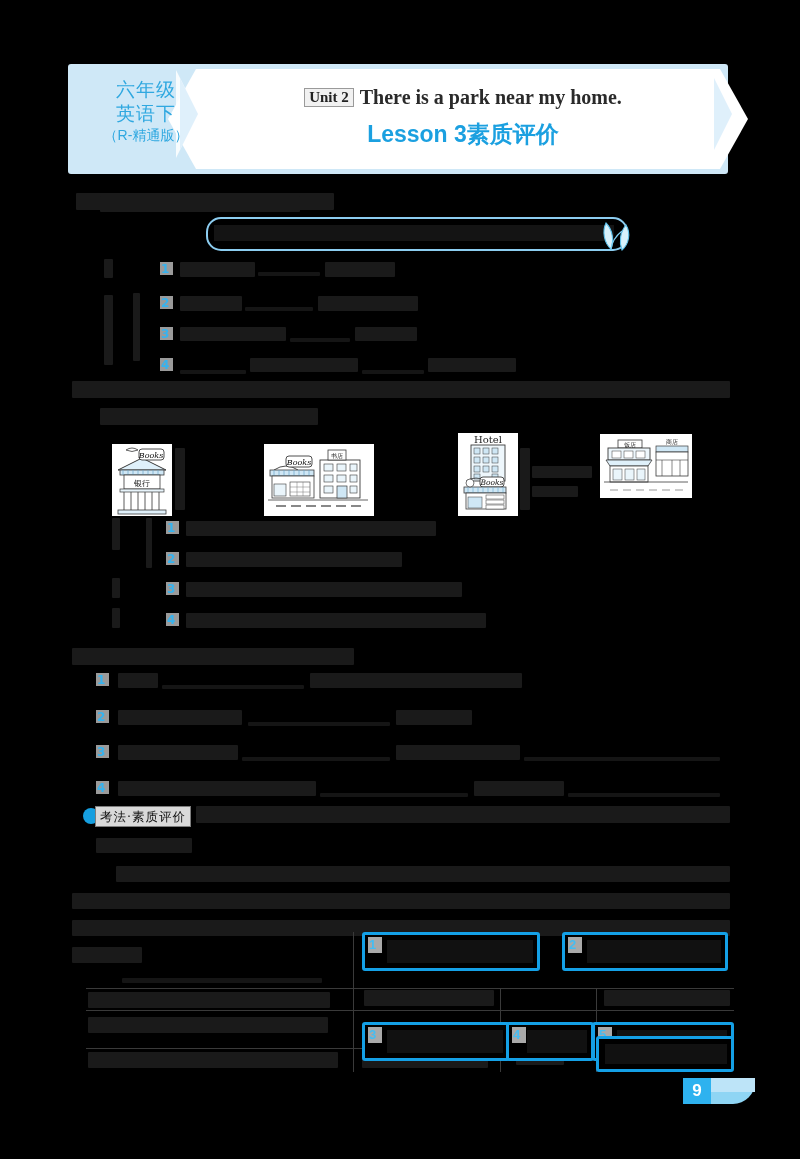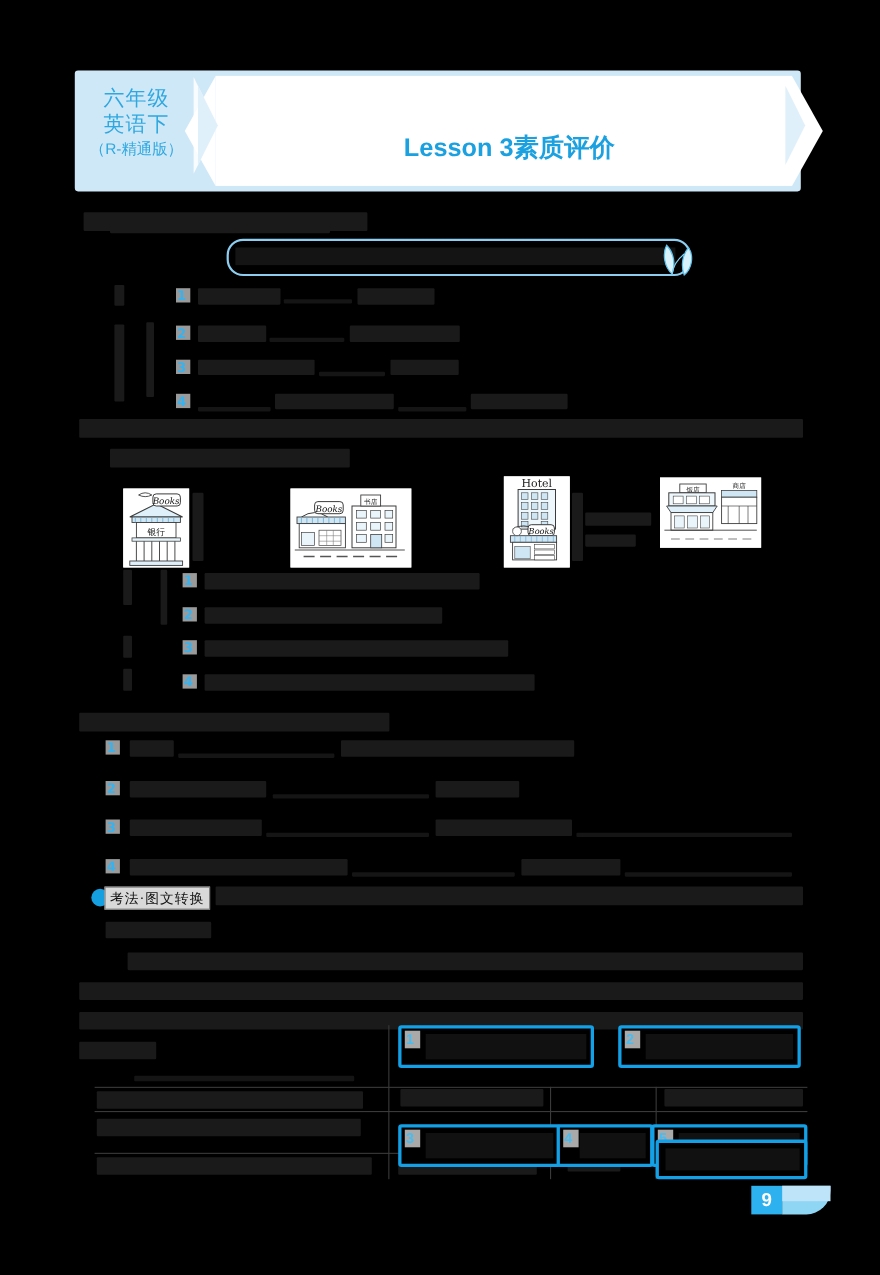--- a/index.html
+++ b/index.html
@@ -23,21 +23,21 @@
           border-top:44px solid transparent;border-bottom:44px solid transparent;
           border-left:22px solid #ffffff;opacity:.85;}
   .chev.l{left:108px;}
   .chev.r{left:640px;}
   .chev2{position:absolute;top:14px;width:0;height:0;
           border-top:36px solid transparent;border-bottom:36px solid transparent;
           border-left:18px solid #dff0fb;}
   .chev2.l{left:112px;}
   .chev2.r{left:646px;}
 
-  .grade{position:absolute;left:4px;top:14px;width:104px;text-align:center;
+  .grade{position:absolute;left:26px;top:14px;width:104px;text-align:center;
          color:#2fa8e0;line-height:1.28;}
   .grade .g1{font-size:19px;letter-spacing:1px;}
   .grade .g2{font-size:19px;letter-spacing:1px;}
   .grade .g3{font-size:14px;letter-spacing:0px;}
 
   .unit-line{position:absolute;left:160px;top:22px;width:470px;text-align:center;
              white-space:nowrap;}
   .unit-tag{display:inline-block;border:1px solid #9a9a9a;background:#f1f1f1;
             padding:0 4px;font-family:"Liberation Serif","DejaVu Serif",serif;
             font-size:15px;font-weight:bold;color:#222;vertical-align:2px;}
@@ -105,20 +105,23 @@
     <div class="chev r"></div>
     <div class="chev2 l"></div>
     <div class="chev2 r"></div>
 
     <div class="grade">
       <div class="g1">六年级</div>
       <div class="g2">英语下</div>
       <div class="g3">（R-精通版）</div>
     </div>
 
+    <div class="unit-line">
+      <span class="unit-tag">Unit 2</span><span class="unit-title">There is a park near my home.</span>
+    </div>
     <div class="lesson-line">
       <span>Lesson 3</span><span class="cn">素质评价</span>
     </div>
   </div>
 
   <div class="bar" style="left:76px;top:193px;width:258px;height:17px;"></div>
   <div class="bar" style="left:100px;top:196px;width:200px;height:16px;"></div>
 
   <div class="wordbank">
     <div class="fill"></div>
@@ -388,21 +391,21 @@
 
   <div class="num" style="left:96px;top:781px;">
       <i>4</i>
     </div>
   <div class="bar" style="left:118px;top:781px;width:198px;height:15px;"></div>
   <div class="bar soft" style="left:320px;top:793px;width:148px;height:4px;"></div>
   <div class="bar" style="left:474px;top:781px;width:90px;height:15px;"></div>
   <div class="bar soft" style="left:568px;top:793px;width:152px;height:4px;"></div>
 
   <div class="badge-dot"></div>
-  <div class="badge">考法·图文转换</div>
+  <div class="badge">考法·素质评价</div>
   <div class="bar" style="left:196px;top:806px;width:534px;height:17px;"></div>
   <div class="bar" style="left:96px;top:838px;width:96px;height:15px;"></div>
 
   <div class="bar" style="left:116px;top:866px;width:614px;height:16px;"></div>
   <div class="bar" style="left:72px;top:893px;width:658px;height:16px;"></div>
   <div class="bar" style="left:72px;top:920px;width:658px;height:16px;"></div>
   <div class="bar" style="left:72px;top:947px;width:70px;height:16px;"></div>
 
   <div class="rule" style="left:353px;top:932px;width:1px;height:140px;"></div>
   <div class="rule" style="left:86px;top:988px;width:648px;height:1px;"></div>

